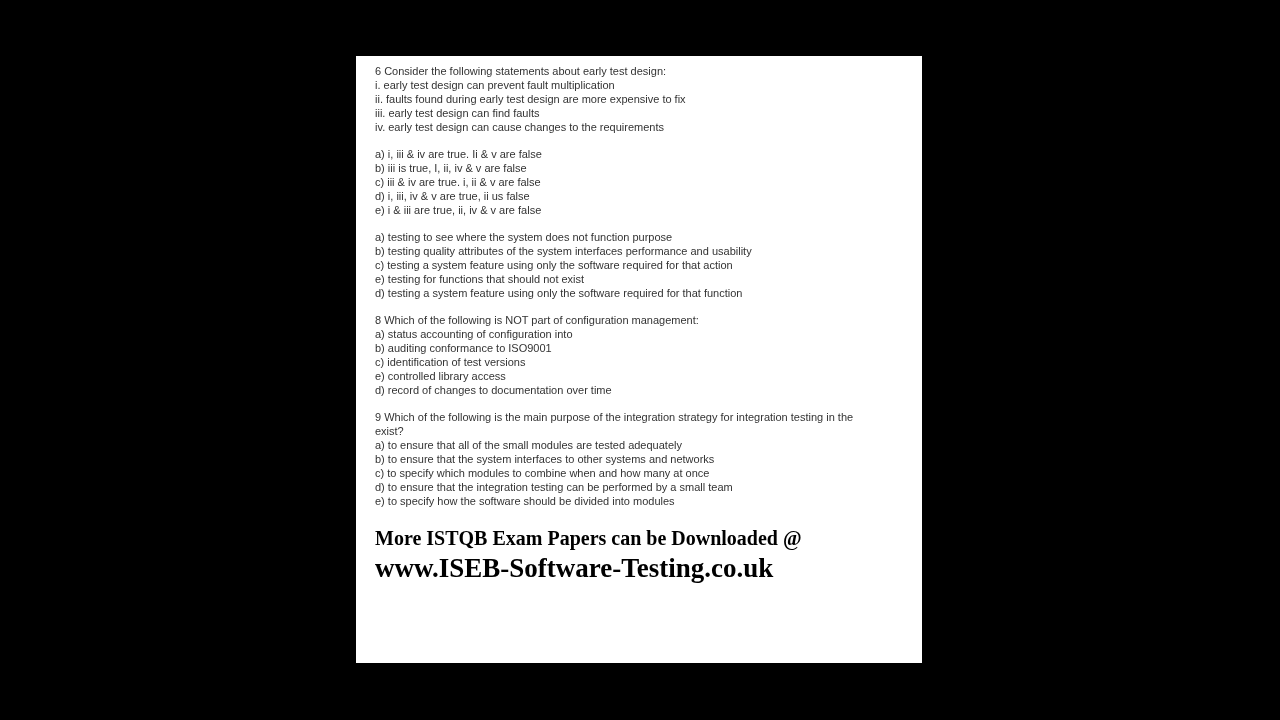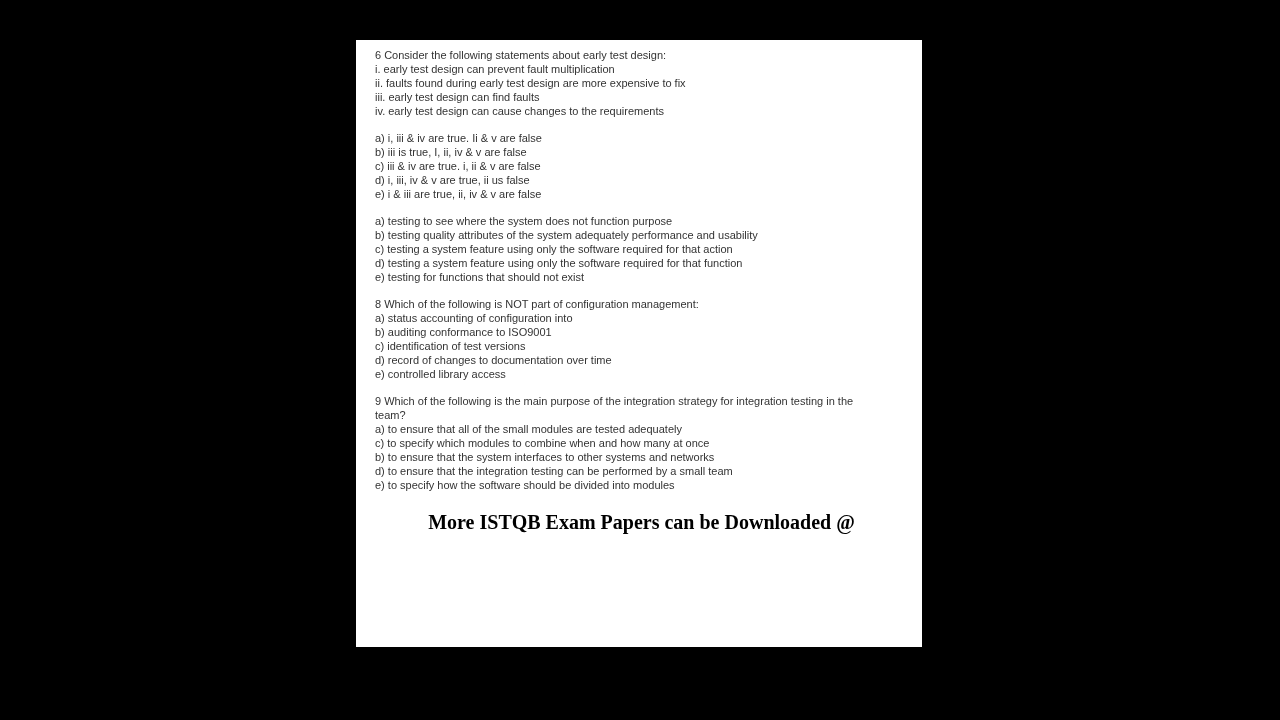--- a/index.html
+++ b/index.html
@@ -10,39 +10,38 @@
     width: 1280px;
     height: 720px;
     background: #000000;
     position: relative;
     overflow: hidden;
     font-family: "Liberation Sans", "DejaVu Sans", sans-serif;
   }
   .paper {
     position: absolute;
     left: 356px;
-    top: 40px;
+    top: 56px;
     width: 566px;
     height: 607px;
     background: #ffffff;
     box-sizing: border-box;
     padding: 8px 14px 0 19px;
   }
   .block {
     margin: 0 0 13px 0;
   }
   .line {
     font-size: 11px;
     line-height: 14px;
     color: #333333;
     white-space: pre-wrap;
   }
   .footer {
     margin-top: 17px;
-    text-align: center;
     font-family: "Liberation Serif", "DejaVu Serif", serif;
     color: #000000;
   }
   .footer-line1 {
     font-size: 20px;
     font-weight: bold;
     line-height: 26px;
   }
   .footer-line2 {
     font-size: 27px;
@@ -66,42 +65,43 @@
   <div class="block">
     <div class="line">a) i, iii &amp; iv are true. Ii &amp; v are false</div>
     <div class="line">b) iii is true, I, ii, iv &amp; v are false</div>
     <div class="line">c) iii &amp; iv are true. i, ii &amp; v are false</div>
     <div class="line">d) i, iii, iv &amp; v are true, ii us false</div>
     <div class="line">e) i &amp; iii are true, ii, iv &amp; v are false</div>
   </div>
 
   <div class="block">
     <div class="line">a) testing to see where the system does not function purpose</div>
-    <div class="line">b) testing quality attributes of the system adequately performance and usability</div>
+    <div class="line">b) testing quality attributes of the system interfaces performance and usability</div>
     <div class="line">c) testing a system feature using only the software required for that action</div>
+    <div class="line">e) testing for functions that should not exist</div>
     <div class="line">d) testing a system feature using only the software required for that function</div>
-    <div class="line">e) testing for functions that should not exist</div>
   </div>
 
   <div class="block">
     <div class="line">8 Which of the following is NOT part of configuration management:</div>
     <div class="line">a) status accounting of configuration into</div>
     <div class="line">b) auditing conformance to ISO9001</div>
     <div class="line">c) identification of test versions</div>
+    <div class="line">e) controlled library access</div>
     <div class="line">d) record of changes to documentation over time</div>
-    <div class="line">e) controlled library access</div>
   </div>
 
   <div class="block">
     <div class="line">9 Which of the following is the main purpose of the integration strategy for integration testing in the</div>
-    <div class="line">team?</div>
+    <div class="line">exist?</div>
     <div class="line">a) to ensure that all of the small modules are tested adequately</div>
+    <div class="line">b) to ensure that the system interfaces to other systems and networks</div>
     <div class="line">c) to specify which modules to combine when and how many at once</div>
-    <div class="line">b) to ensure that the system interfaces to other systems and networks</div>
     <div class="line">d) to ensure that the integration testing can be performed by a small team</div>
     <div class="line">e) to specify how the software should be divided into modules</div>
   </div>
 
   <div class="footer">
     <div class="footer-line1">More ISTQB Exam Papers can be Downloaded @</div>
+    <div class="footer-line2">www.ISEB-Software-Testing.co.uk</div>
   </div>
 
 </div>
 
 </body></html>

